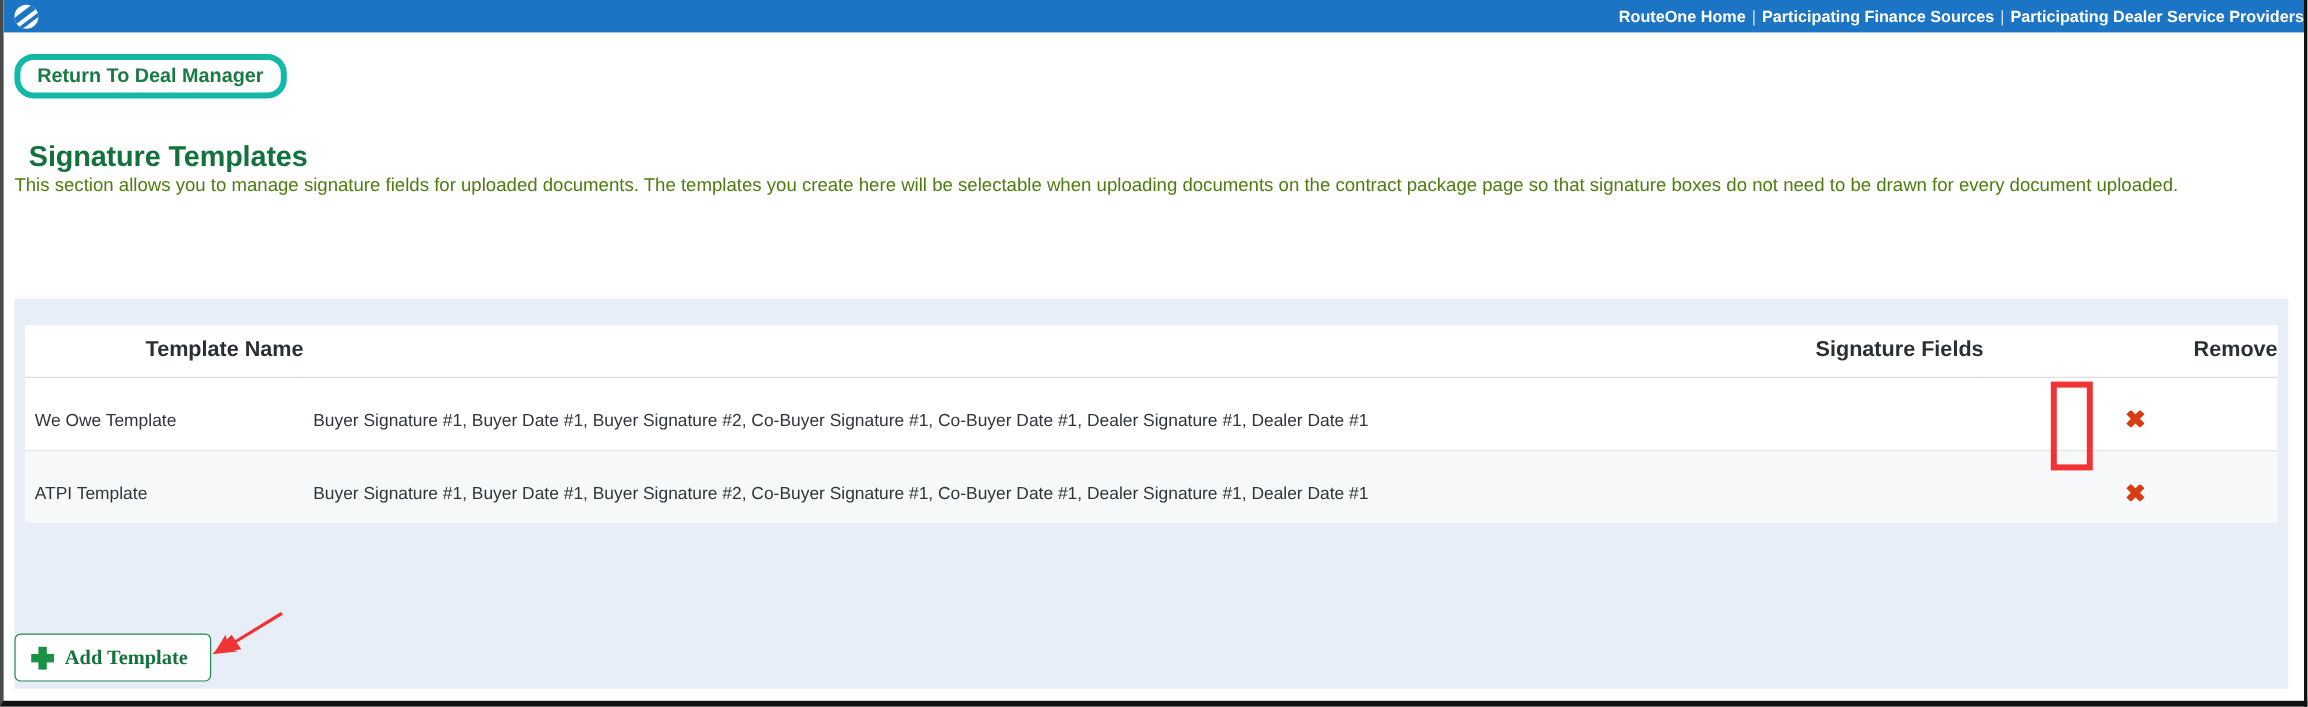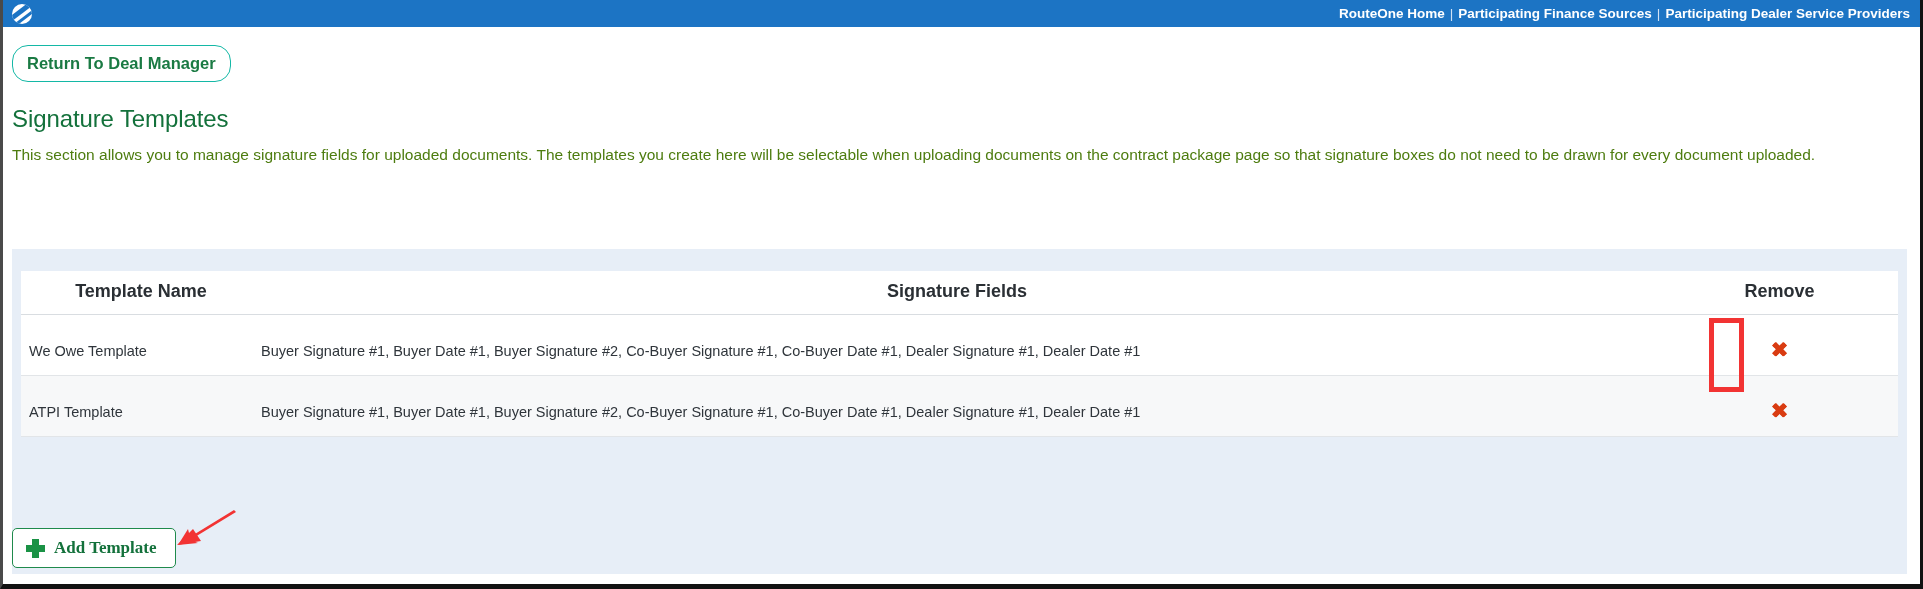--- a/index.html
+++ b/index.html
@@ -53,21 +53,20 @@
   }
   .logo-circle::after {
     content: "";
     position: absolute;
     left: 0px; top: 12px;
     width: 26px; height: 3px;
     background: #1c74c4;
     transform: rotate(-37deg);
   }
   .topnav {
-    margin-right: 10px;
     display: flex;
     align-items: center;
     font-size: 13.5px;
     font-weight: bold;
     color: #ffffff;
     white-space: nowrap;
   }
   .topnav a {
     color: #ffffff;
     text-decoration: none;
@@ -80,36 +79,36 @@
 
   
   .return-btn {
     position: absolute;
     left: 9px; top: 45px;
     height: 37px;
     padding: 0 14px;
     display: flex;
     align-items: center;
     background: #ffffff;
-    border: 1px solid #14b8a6;
+    border: 5px solid #14b8a6;
     border-radius: 16px;
     color: #1a7a43;
     font-size: 16.5px;
     font-weight: bold;
     cursor: pointer;
     font-family: "Liberation Sans", sans-serif;
   }
 
   
   .page-title {
     position: absolute;
     left: 9px; top: 105px;
-    margin: 0;
+    margin: 12px;
     font-size: 24px;
-    font-weight: normal;
+    font-weight: bold;
     color: #13713b;
     letter-spacing: -0.1px;
   }
   .page-desc {
     position: absolute;
     left: 9px; top: 144px;
     width: 1880px;
     margin: 0;
     font-size: 15.5px;
     line-height: 1.42;
@@ -129,21 +128,21 @@
     left: 9px; top: 22px;
     width: 1877px;
     background: #ffffff;
   }
   table.tpl {
     width: 100%;
     border-collapse: collapse;
     table-layout: fixed;
   }
   table.tpl th {
-    text-align: center;
+    text-align: right;
     font-size: 18px;
     font-weight: bold;
     color: #2a2f34;
     padding: 10px 0 12px 8px;
     background: #ffffff;
     border-bottom: 1px solid #d9dde1;
   }
   table.tpl td {
     font-size: 14.5px;
     color: #2f353b;

